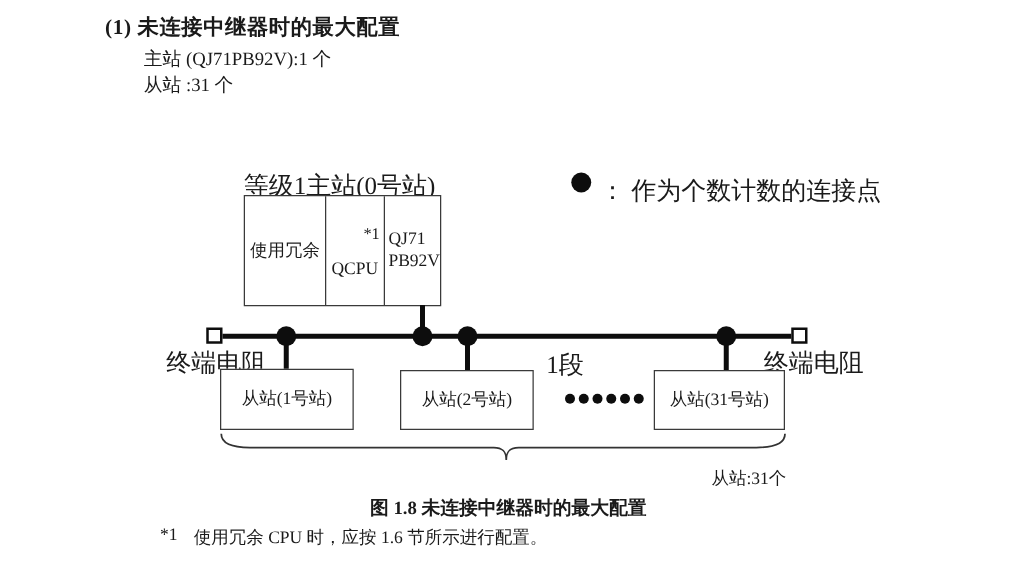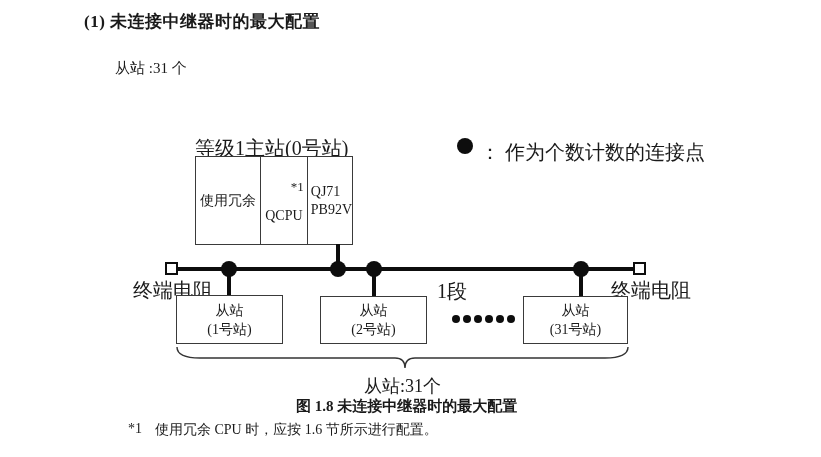--- a/index.html
+++ b/index.html
@@ -9,38 +9,39 @@
   }
   .abs{position:absolute;}
   .heading{font-size:17px;font-weight:bold;letter-spacing:0.5px;white-space:nowrap;}
   .spec{font-size:15px;white-space:nowrap;}
   .dlabel{font-size:20px;white-space:nowrap;}
   .box{border:1.5px solid #3a3a3a;background:#ffffff;box-sizing:border-box;}
   .master-box{display:flex;}
   .mcell{box-sizing:border-box;height:100%;position:relative;font-size:14px;}
   .mcell-divider{border-right:1.5px solid #3a3a3a;}
   .cell-center{display:flex;align-items:center;justify-content:center;}
-  .slave-box{display:flex;flex-direction:column;align-items:center;justify-content:center;
+  .slave-box{display:flex;flex-direction:row;align-items:center;justify-content:center;
     font-size:14px;line-height:19px;text-align:center;}
   .busline{background:#0d0d0d;}
   .dropline{background:#0d0d0d;width:4px;}
   .dot{background:#0d0d0d;border-radius:50%;width:16px;height:16px;}
   .term-square{width:9px;height:9px;background:#ffffff;border:2px solid #0d0d0d;}
   .ellipsis{display:flex;gap:3px;align-items:center;}
   .ellipsis span{width:8px;height:8px;border-radius:50%;background:#0d0d0d;display:block;}
   .caption{font-size:15px;font-weight:bold;white-space:nowrap;}
   .footnote{font-size:14px;white-space:nowrap;}
-  .brace-label{text-align:center;font-size:18px;}
+  .brace-label{text-align:right;font-size:14px;}
 </style>
 </head>
 <body>
 
 <div class="page">
 
   <div class="abs heading" style="left:84px;top:10px;">(1) 未连接中继器时的最大配置</div>
+  <div class="abs spec" style="left:115px;top:38px;">主站 (QJ71PB92V):1 个</div>
   <div class="abs spec" style="left:115px;top:59px;">从站 :31 个</div>
 
   <div class="abs" style="left:0;top:0;width:821px;height:457px;">
 
     <div class="abs dot" style="left:457px;top:138px;"></div>
     <div class="abs dlabel" style="left:480px;top:139px;">：  作为个数计数的连接点</div>
 
     <div class="abs dlabel" style="left:195px;top:135px;">等级1主站(0号站)</div>
     <div class="abs box master-box" style="left:195px;top:156px;width:158px;height:89px;">
       <div class="mcell mcell-divider cell-center" style="width:70px;">使用冗余</div>

